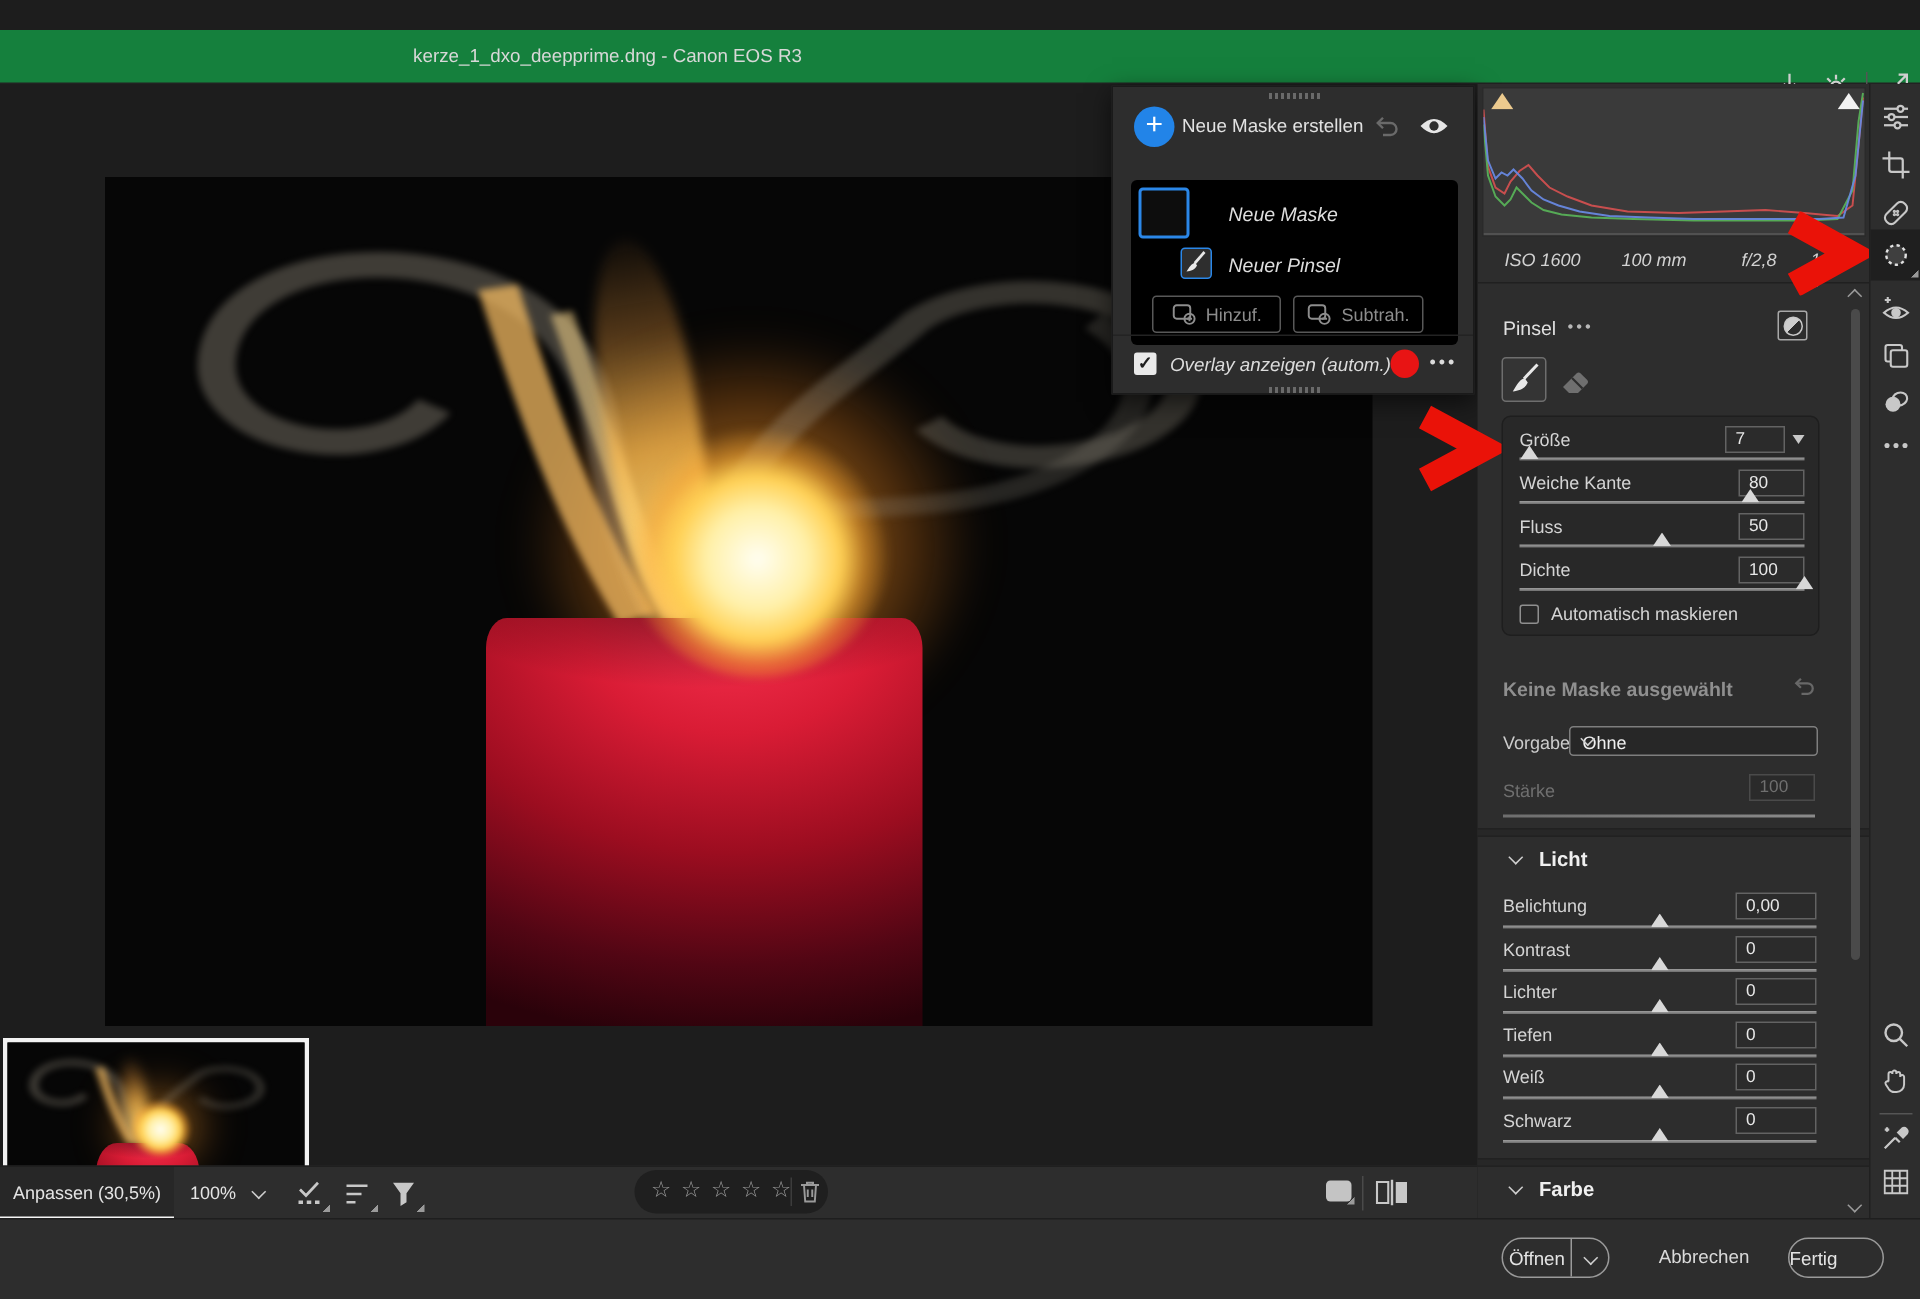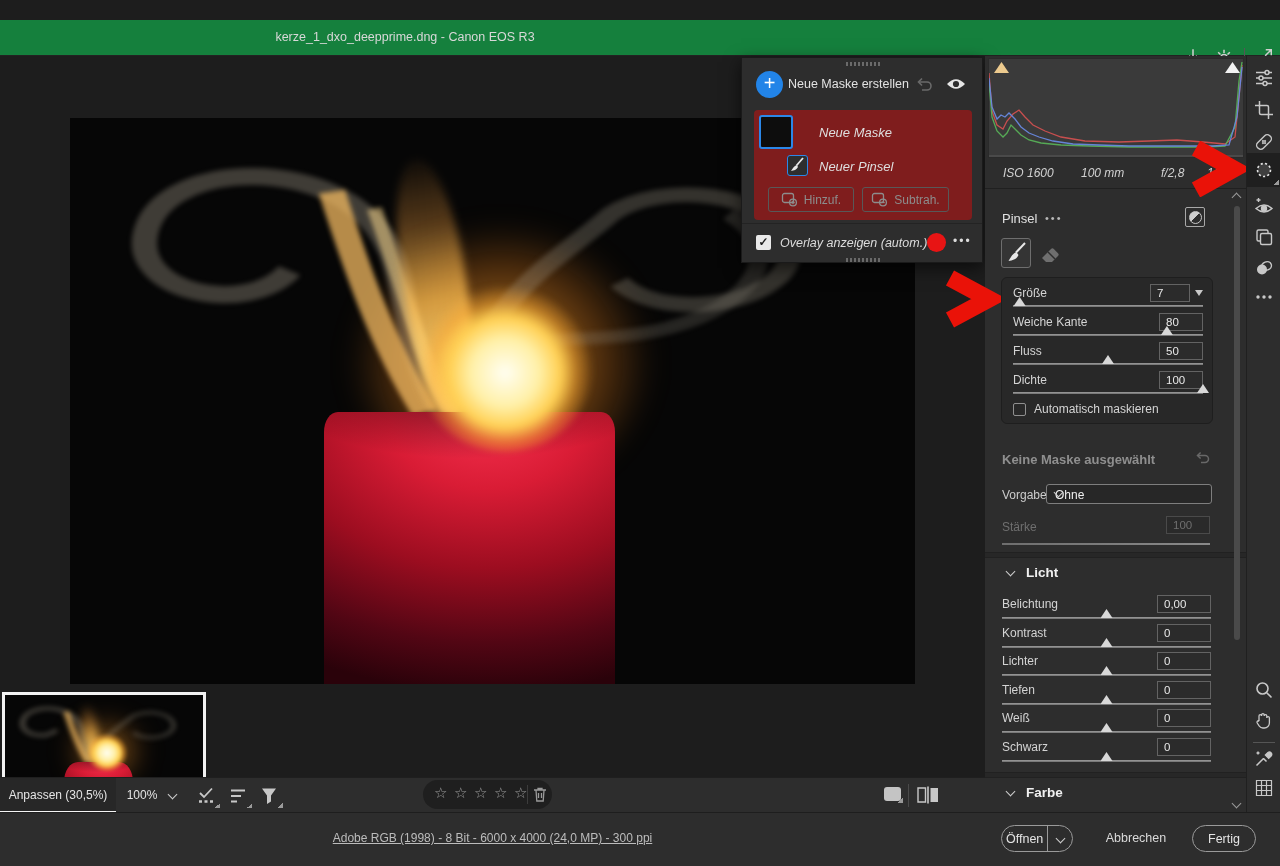--- a/index.html
+++ b/index.html
@@ -49,21 +49,21 @@
   .popup { position:absolute; left:741px; top:57px; width:242px; height:206px; background:#2d2d2d;
     box-shadow:0 5px 16px rgba(0,0,0,.6); border:1px solid #1a1a1a; }
   .dragdots { position:absolute; left:104px; width:36px; height:4px;
     background:repeating-linear-gradient(90deg,#6a6a6a 0 2px, transparent 2px 4px); }
   .pu-row1 { position:absolute; left:0; top:12px; width:100%; height:30px; }
   .plus-circle { position:absolute; left:14px; top:1px; width:27px; height:27px; border-radius:50%; background:#2284e8;
     color:#fff; font-size:20px; line-height:25px; text-align:center; }
   .pu-title { position:absolute; left:46px; top:7px; font-size:12.5px; color:#e2e2e2; }
   .pu-undo { position:absolute; left:172px; top:6px; }
   .pu-eye { position:absolute; left:204px; top:7px; }
-  .pu-group { position:absolute; left:12px; top:52px; width:218px; height:110px; background:#7f1d1d; border-radius:4px; }
+  .pu-group { position:absolute; left:12px; top:62px; width:218px; height:110px; background:#000000; border-radius:4px; }
   .mask-sq { position:absolute; left:5px; top:5px; width:34px; height:34px; background:#0d0d0d; border:2px solid #2b87e8; border-radius:3px; }
   .brush-sq { position:absolute; left:33px; top:45px; width:21px; height:21px; background:#2e2e2e; border:1.5px solid #2b87e8; border-radius:3px; }
   .pu-item-label { position:absolute; left:65px; font-size:13px; font-style:italic; color:#dedede; }
   .pu-btn { position:absolute; top:77px; height:25px; border:1px solid #585858; border-radius:3px; color:#8d8d8d;
     font-size:12px; display:flex; align-items:center; justify-content:center; gap:6px; background:transparent; }
   .pu-sep { position:absolute; left:0; top:165px; width:100%; height:1px; background:#232323; }
   .pu-row2 { position:absolute; left:0; top:166px; width:100%; height:40px; }
   .pu-check { position:absolute; left:14px; top:11px; width:15px; height:15px; background:#e9e9e9; border-radius:2px;
     color:#1d1d1d; font-size:12px; line-height:15px; text-align:center; font-weight:bold; }
   .pu-ov-label { position:absolute; left:38px; top:12px; font-size:12.5px; font-style:italic; color:#dcdcdc; }
@@ -155,21 +155,21 @@
   .trash { position:absolute; left:110px; top:6px; width:14px; height:17px; color:#9a9a9a; }
   .sq-ic { position:absolute; left:884px; top:9px; width:17px; height:14px; background:#c4c4c4; border-radius:3px; }
   .bt-vdiv { position:absolute; left:908px; top:6px; width:1px; height:23px; background:#4a4a4a; }
   .ba-ic { position:absolute; left:916px; top:7px; width:24px; height:20px; color:#c8c8c8; }
 
   
   .statusbar { position:absolute; left:0; top:812px; width:1280px; height:54px; background:#2d2d2d; border-top:1px solid #1e1e1e; }
   .info-link { position:absolute; left:70px; top:18px; width:845px; text-align:center; font-size:12px; color:#bcbcbc;
     text-decoration:underline; }
   .btn { position:absolute; top:12px; height:27px; border:1px solid #9a9a9a; border-radius:14px; color:#e4e4e4;
-    font-size:12.5px; background:transparent; display:flex; align-items:center; justify-content:center; }
+    font-size:12.5px; background:transparent; display:flex; align-items:center; }
   .open-btn { left:1001px; width:72px; }
   .open-main { width:47px; height:100%; display:flex; align-items:center; justify-content:center; border-right:1px solid #9a9a9a; }
   .open-chev { width:24px; display:flex; align-items:center; justify-content:center; }
   .cancel-btn { position:absolute; left:1100px; top:18px; width:72px; text-align:center; font-size:12.5px; color:#dadada; }
   .done-btn { left:1192px; width:64px; }
 </style>
 </head>
 <body>
 
 <div class="app">
@@ -574,21 +574,20 @@
     <div class="ba-ic">
       <svg class="ic" width="24" height="20" viewBox="0 0 24 20">
         <rect x="2" y="3" width="7.5" height="14" fill="none" stroke="#c8c8c8" stroke-width="1.4"></rect>
         <line x1="12" y1="1.5" x2="12" y2="18.5" stroke="#c8c8c8" stroke-width="1.6"></line>
         <rect x="14.5" y="3" width="7.5" height="14" fill="#c8c8c8"></rect>
       </svg>
     </div>
   </div>
 
   <div class="statusbar">
-    <a class="info-link">Adobe RGB (1998) - 8 Bit - 6000 x 4000 (24,0 MP) - 300 ppi</a>
     <div class="btn open-btn">
       <span class="open-main">Öffnen</span>
       <span class="open-chev">
           <span class="cdown"></span>
         </span>
     </div>
     <div class="cancel-btn">Abbrechen</div>
     <div class="btn done-btn">Fertig</div>
   </div>
 

